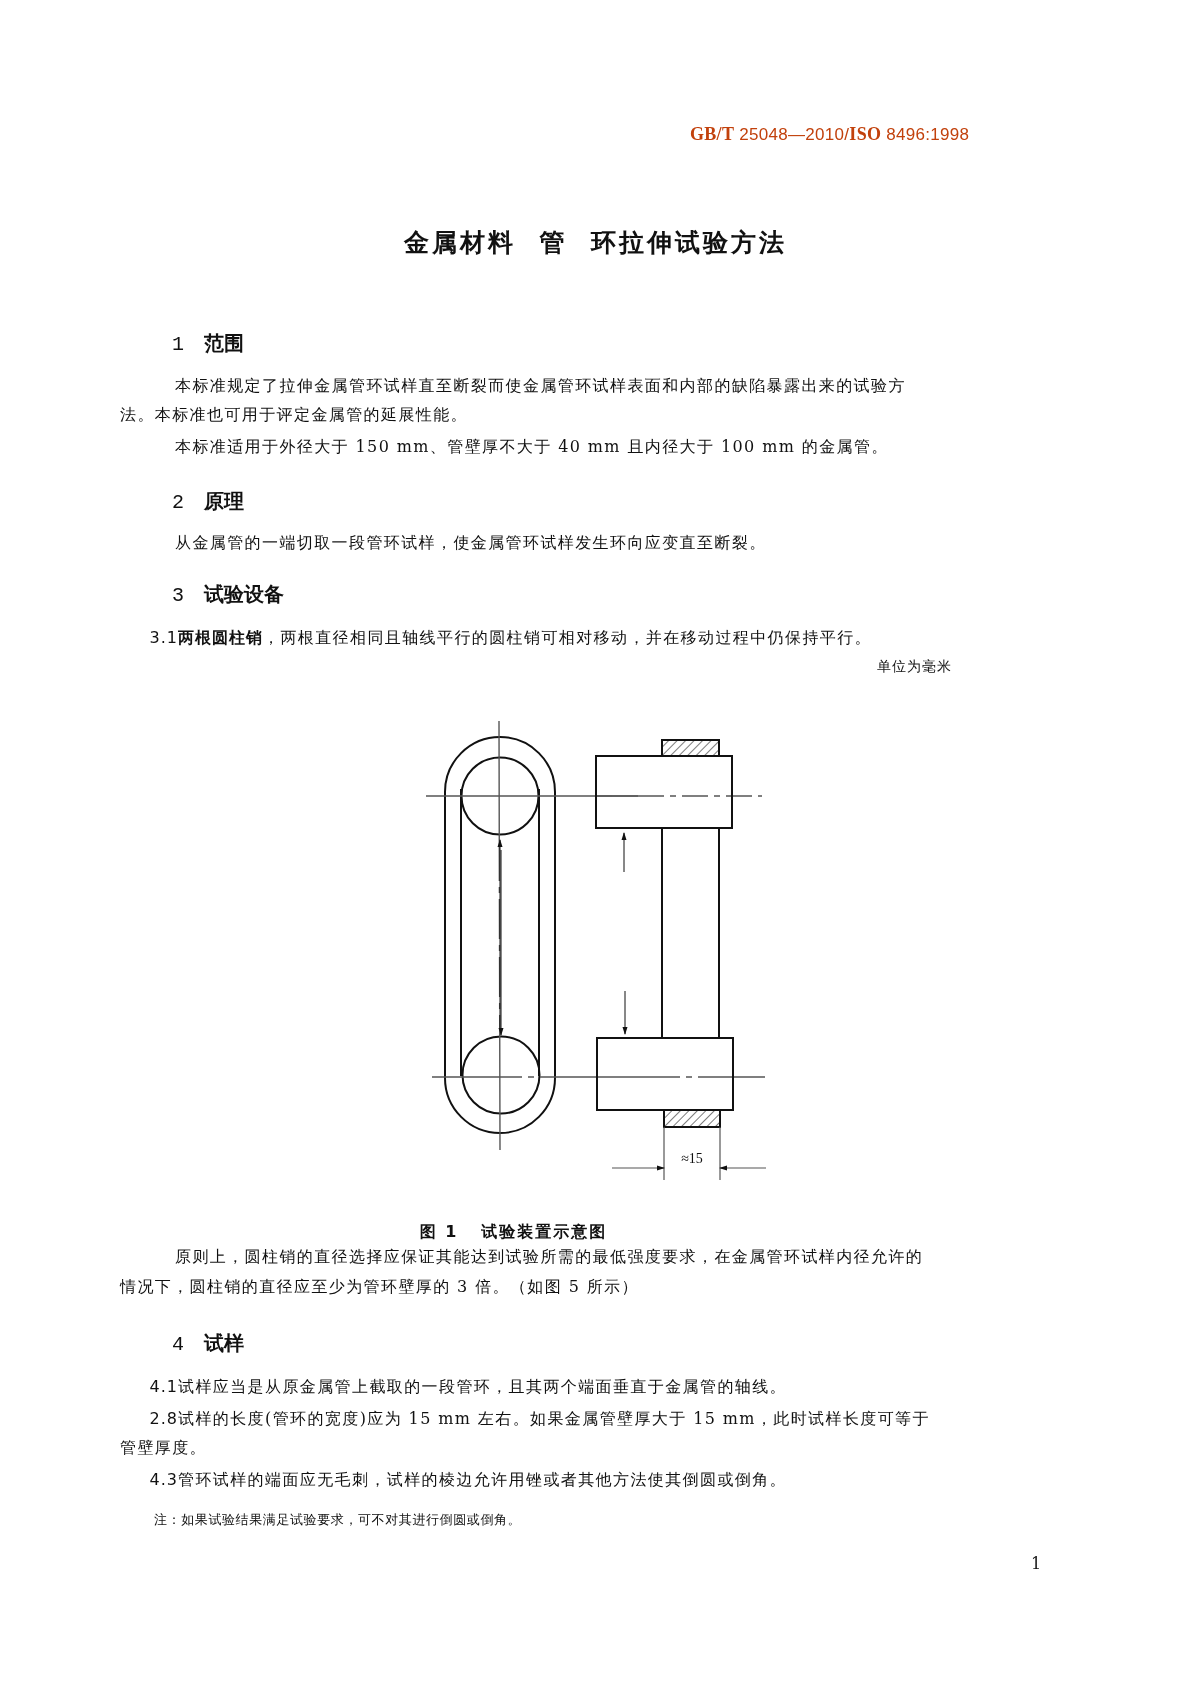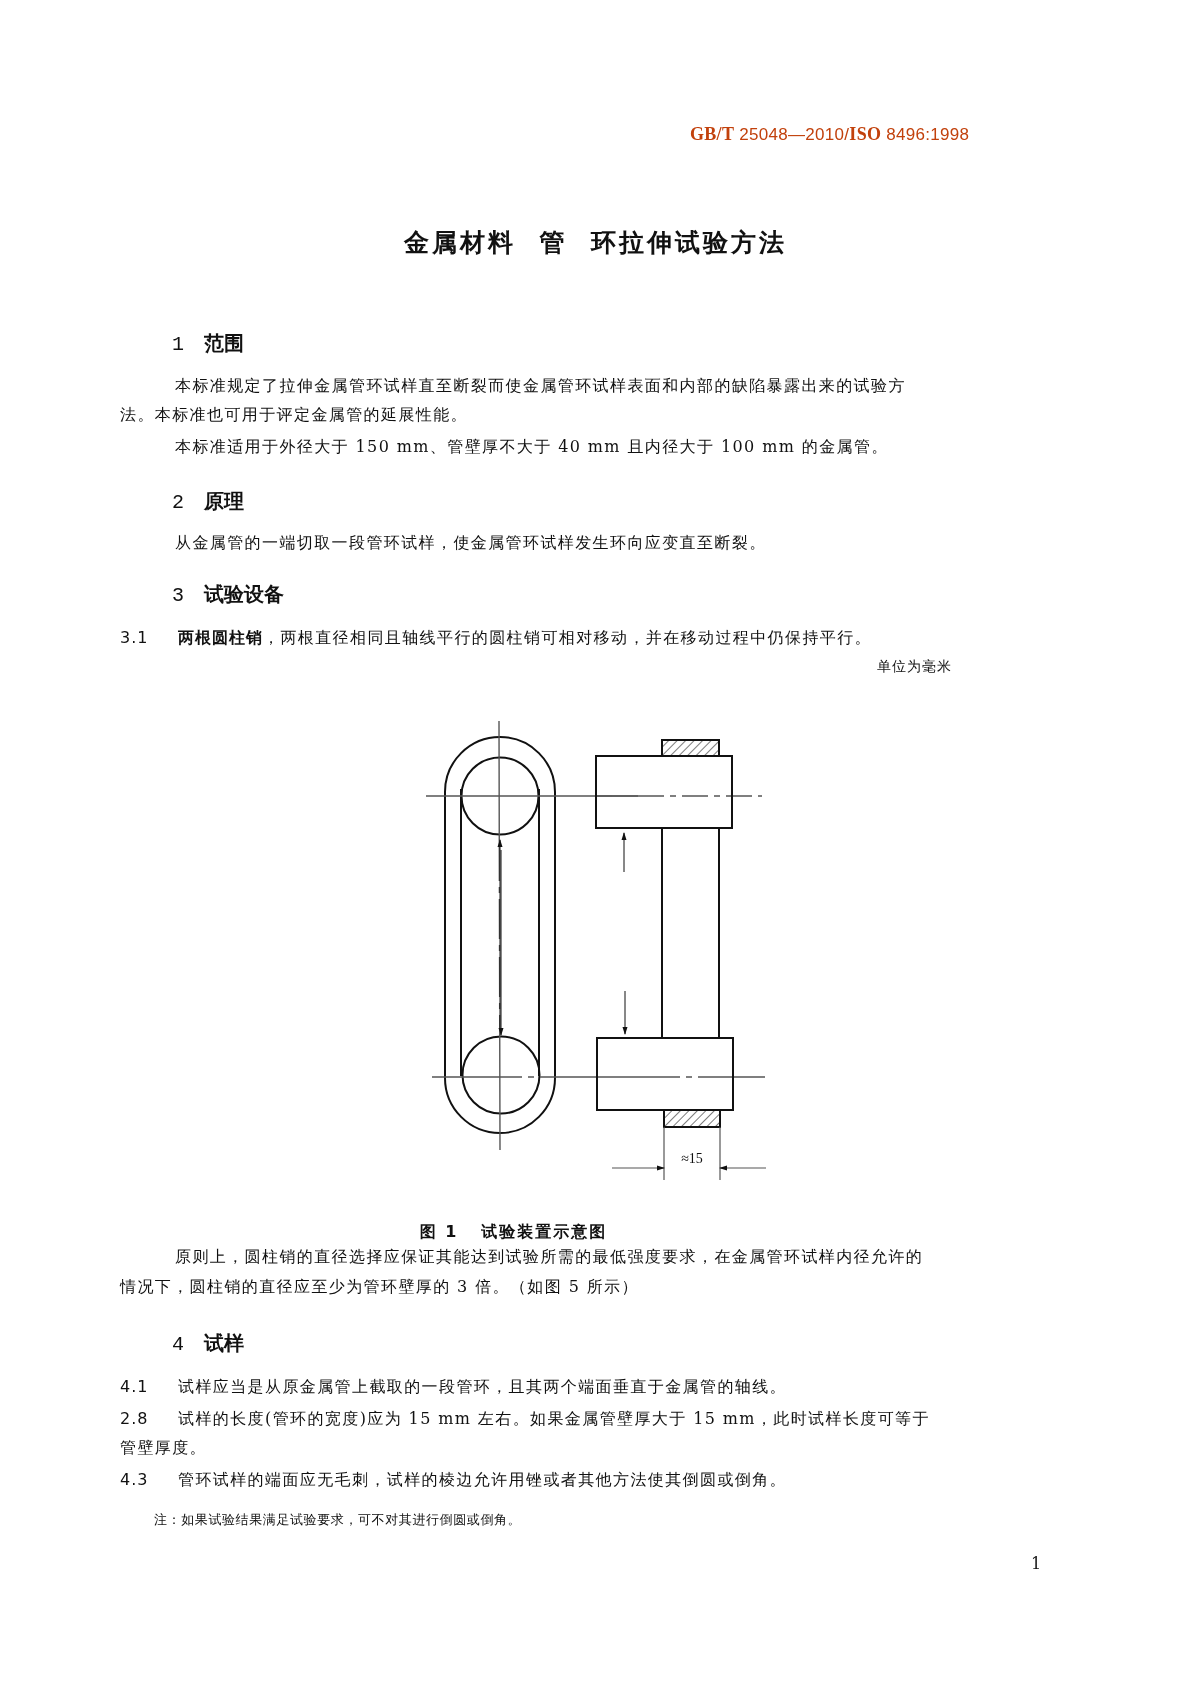--- a/index.html
+++ b/index.html
@@ -18,21 +18,21 @@
     left: 0; width: 1191px; top: 226px; text-align: center;
     font-family: "DejaVu Sans", sans-serif; font-weight: bold; font-size: 25px;
     letter-spacing: 3px; white-space: pre;
   }
   .h1 {
     left: 136px; font-family: Liberation Mono, monospace; font-size: 20px;
     font-weight: bold; white-space: pre; margin-left: 36px;
   }
   .h1 .num { font-weight: normal; display: inline-block; width: 32px; }
   .para {
-    font-size: 16px; letter-spacing: 1.4px; white-space: nowrap; line-height: 27px;
+    font-size: 16px; letter-spacing: 1.4px; white-space: nowrap; line-height: 27px; text-align: right;
   }
   .para .clause { font-family: "DejaVu Sans", sans-serif; display: inline-block; width: 58px; letter-spacing: 1px; }
   .para .term { font-family: "DejaVu Sans", sans-serif; font-weight: bold; letter-spacing: 1px; }
   .unit-note { left: 877px; top: 658px; font-size: 14px; letter-spacing: 1px; text-align: center; }
   .fig-caption {
     left: 0; width: 1027px; text-align: center; top: 1222px;
     font-family: "DejaVu Sans", sans-serif; font-weight: bold; font-size: 16px;
     white-space: pre; letter-spacing: 2px;
   }
   .note { left: 154px; top: 1511px; font-size: 13px; letter-spacing: 0.6px; white-space: nowrap; }

